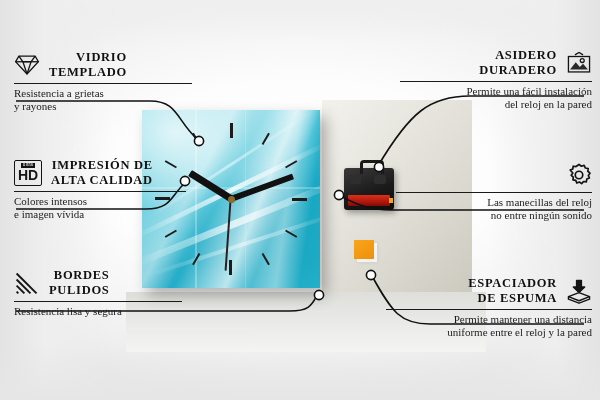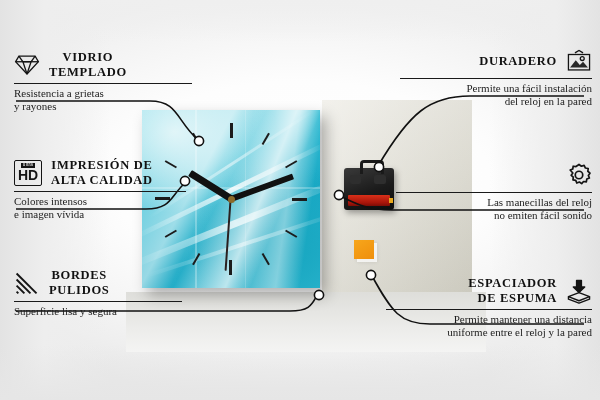--- a/index.html
+++ b/index.html
@@ -87,21 +87,21 @@
   }
 
   
   #lines{position:absolute;left:0;top:0;width:600px;height:400px;pointer-events:none;}
 
   
   .callout{position:absolute;}
   .callout .head{display:flex;align-items:center;gap:9px;}
   .callout.right .head{justify-content:flex-end;}
   .ttl{font-size:12.5px;line-height:14.5px;letter-spacing:.7px;color:#111;font-weight:bold;text-transform:uppercase;white-space:nowrap;}
-  .callout.left .ttl{text-align:center;}
+  .callout.left .ttl{text-align:right;}
   .callout.right .ttl{text-align:right;}
   .rule{height:1.4px;background:#1a1a1a;margin-top:4px;}
   .desc{font-size:11px;line-height:11.6px;color:#1c1c1c;margin-top:4px;white-space:nowrap;}
   .callout.right .desc{text-align:right;}
   .ico{width:26px;height:26px;flex:0 0 26px;display:block;}
   .hd-ico{width:26px;height:24px;flex:0 0 26px;border:1.6px solid #141414;border-radius:2px;
      display:flex;flex-direction:column;align-items:center;justify-content:center;line-height:1;}
   .hd-ico .u{font-family:"Liberation Sans",sans-serif;font-size:4.6px;background:#141414;color:#fff;padding:.4px 2px;letter-spacing:.3px;}
   .hd-ico .h{font-family:"Liberation Sans",sans-serif;font-size:14px;font-weight:bold;color:#141414;margin-top:.5px;}
 
@@ -254,26 +254,27 @@
             <path d="M3 17 L12 26"></path>
             <path d="M3 24 L5 26"></path>
         </g>
       </svg>
       <div>
         <div class="ttl">BORDES</div>
         <div class="ttl">PULIDOS</div>
       </div>
     </div>
     <div class="rule"></div>
-    <div class="desc">Superficie lisa y segura</div>
+    <div class="desc">Resistencia lisa y segura</div>
   </div>
 
   <div class="callout right" id="c-asidero">
     <div class="head">
       <div style="flex:1">
+        <div class="ttl">ASIDERO</div>
         <div class="ttl">DURADERO</div>
       </div>
       <svg class="ico" viewBox="0 0 32 28">
         <g fill="none" stroke="#141414" stroke-width="1.6">
           <path d="M11 4 L16 1 L21 4"></path>
           <rect x="3" y="6" width="26" height="19"></rect>
           <path d="M5 22 L12 13 L17 19 L21 15 L27 22 Z" fill="#141414" stroke="none" opacity=".9"></path>
           <circle cx="20" cy="11" r="2.4"></circle>
         </g>
       </svg>
@@ -289,21 +290,21 @@
       </div>
       <svg class="ico" viewBox="0 0 32 32">
         <g fill="none" stroke="#141414" stroke-width="2.1" stroke-linejoin="round">
           <path d="M16 3 l3 2.2 3.3-1 1.6 3.2 3.4.6-.4 3.4 2.6 2.3-2 2.8 1.3 3.2-3.2 1.3-.6 3.4-3.4-.4-2.3 2.6-2.8-2-3.2 1.3-1.3-3.2-3.4-.6.4-3.4-2.6-2.3 2-2.8L5.1 9.9l3.2-1.3.6-3.4 3.4.4z"></path>
           <circle cx="16" cy="16" r="4.6"></circle>
         </g>
       </svg>
     </div>
     <div class="rule"></div>
     <div class="desc">Las manecillas del reloj</div>
-    <div class="desc" style="margin-top:1px">no emiten fácil sonido</div>
+    <div class="desc" style="margin-top:1px">no entre ningún sonido</div>
   </div>
 
   <div class="callout right" id="c-espaciador">
     <div class="head">
       <div style="flex:1">
         <div class="ttl">ESPACIADOR</div>
         <div class="ttl">DE ESPUMA</div>
       </div>
       <svg class="ico" viewBox="0 0 32 30">
         <g fill="none" stroke="#141414" stroke-width="1.7" stroke-linejoin="round">

